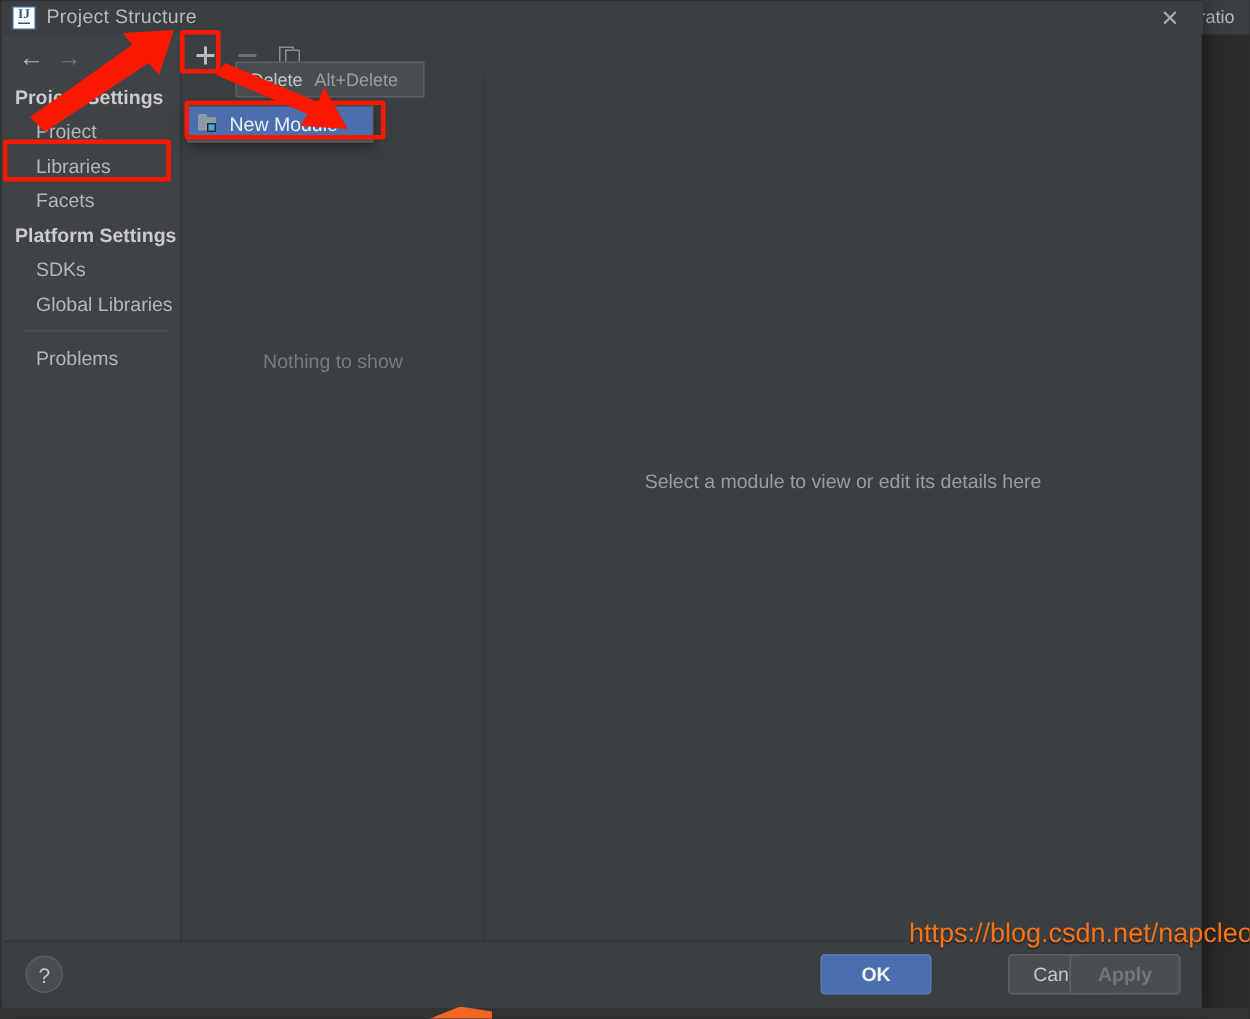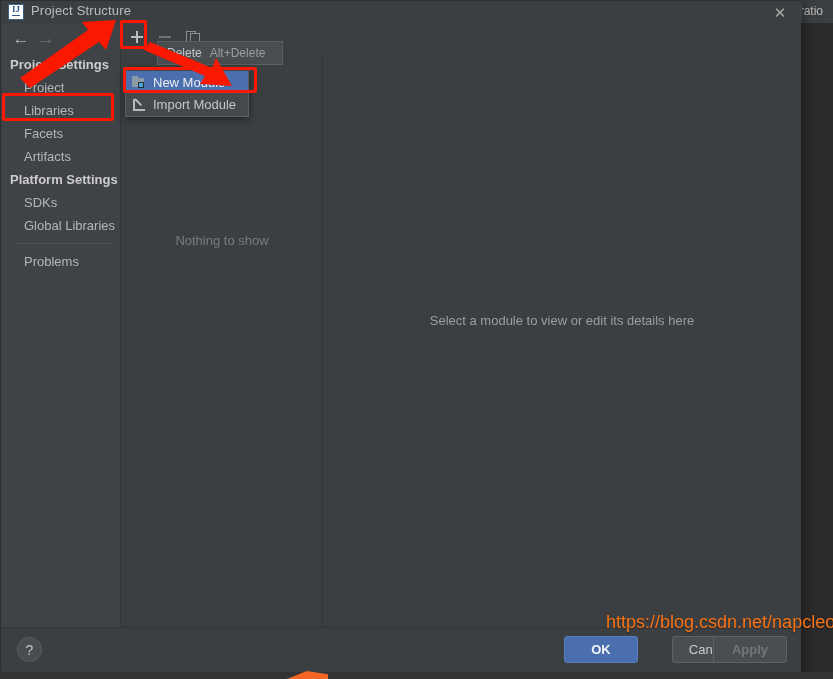--- a/index.html
+++ b/index.html
@@ -168,21 +168,21 @@
   }
   .btn {
     position: absolute; top: 8px; height: 27px;
     border: 1px solid #5e6265; border-radius: 3px;
     background: #4b4e51; color: #c6c9cc;
     font-size: 13px;
     display: flex; align-items: center; justify-content: center;
   }
   .btn-ok {
     left: 545px; width: 74px;
-    background: #4b6eaf; border-color: #5a7cbc; color: #f2f4f6; font-weight: 700; margin-left: 17px;
+    background: #4b6eaf; border-color: #5a7cbc; color: #f2f4f6; font-weight: 700;
   }
   .btn-cancel { left: 628px; width: 74px; margin-left: 42px; }
   .btn-apply  { left: 711px; width: 74px; color: #72767a; font-weight: bold; }
 
   
   .tip-delete {
     position: absolute; left: 156px; top: 40px; width: 126px; height: 24px;
     background: #4a4d50; border: 1px solid #5b5f62;
     display: flex; align-items: center; padding-left: 9px;
     font-size: 12px; color: #c5c8cb;
@@ -279,21 +279,20 @@
       <div class="nav-arrows">
         <div class="nav-arrow nav-back">←</div>
         <div class="nav-arrow nav-fwd">→</div>
       </div>
 
       <div class="side-list">
         <div class="side-group">Project Settings</div>
         <div class="side-item">Project</div>
         <div class="side-item">Libraries</div>
         <div class="side-item">Facets</div>
-        <div class="side-item">Artifacts</div>
 
         <div class="side-group">Platform Settings</div>
         <div class="side-item">SDKs</div>
         <div class="side-item">Global Libraries</div>
 
         <div class="side-sep"></div>
         <div class="side-item">Problems</div>
       </div>
 
       <div class="sb-scroll-track"></div>
@@ -331,24 +330,20 @@
       <span class="shortcut">Alt+Delete</span>
     </div>
 
     <div class="popup-menu">
       <div class="menu-item active">
         <span class="mi-icon icon-new-module">
             <i></i>
           </span>
         <span>New Module</span>
       </div>
-      <div class="menu-item">
-        <span class="mi-icon icon-import"></span>
-        <span>Import Module</span>
-      </div>
     </div>
   </div>
 
   <div class="anno-box anno-plus"></div>
   <div class="anno-box anno-modules"></div>
   <div class="anno-box anno-newmod"></div>
 
   <svg class="anno-svg" viewBox="0 0 833 679">
     <g fill="#fa1800">
 

